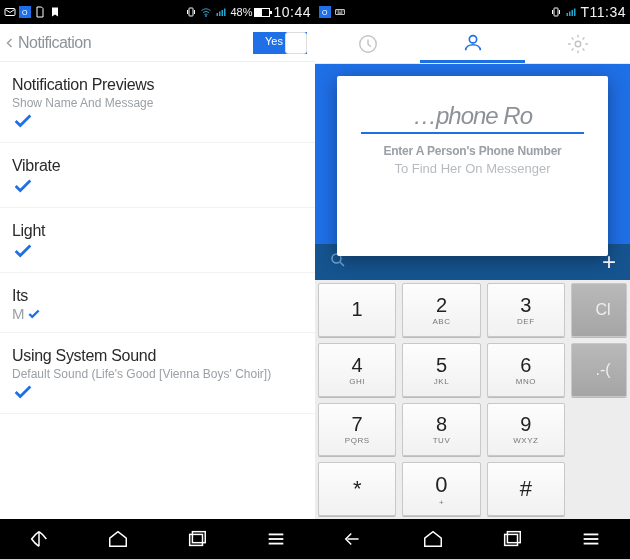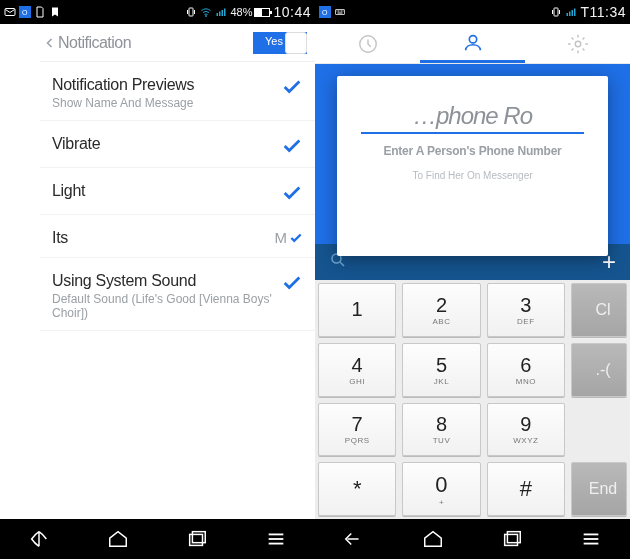--- a/index.html
+++ b/index.html
@@ -12,48 +12,48 @@
   .status .left, .status .right { display:flex; align-items:center; gap:3px; }
   .ic { width:12px; height:12px; display:inline-block; }
   .ic svg { width:100%; height:100%; }
   .battery { display:flex; align-items:center; gap:2px; }
   .batbox { width:16px; height:9px; border:1px solid #fff; position:relative; }
   .batbox::after { content:''; position:absolute; right:-3px; top:2px; width:2px; height:3px; background:#fff; }
   .batfill { position:absolute; left:0; top:0; bottom:0; background:#fff; }
   .clock { font-size:14px; letter-spacing:0.5px; font-weight:300;}
 
   
-  .left-content { flex:1; background:#fff; overflow:hidden;margin-left:40px; }
+  .left-content { flex:1; background:#fff; overflow:hidden; }
   .hdr { height:38px; display:flex; align-items:center; justify-content:space-between; padding:0 8px 0 4px; border-bottom:1px solid #eee; }
   .back { display:flex; align-items:center; color:#9aa0a6; font-size:15px; }
   .back svg { width:12px; height:16px; margin-right:2px;}
   .hdr-title { color:#8d9298; font-size:16px; letter-spacing:-0.5px; }
   .toggle { width:54px; height:22px; border-radius:0; background:#1f6fe6; position:relative; color:#fff; }
   .toggle .knob{ position:absolute; right:0; top:0; width:22px; height:22px; background:#fff; border:1px solid #ddd; border-radius:3px;}
   .toggle .yes{ position:absolute; right:24px; top:3px; font-size:11px; color:#fff;}
-  .setting { padding:14px 12px 10px 12px; border-bottom:1px solid #f2f2f2; display:flex; align-items:flex-start; justify-content:space-between; }
+  .setting { padding:14px 12px 10px 12px; border-bottom:1px solid #f2f2f2; display:flex; align-items:flex-start; justify-content:space-between;flex-direction:column; }
   .setting .txt { flex:1; }
   .st-title { font-size:16px; color:#2a2a2a; letter-spacing:-0.3px; }
   .st-sub { font-size:12px; color:#9aa0a6; margin-top:2px; }
   .cb { width:22px; height:22px; flex-shrink:0; }
   .cb svg { width:100%; height:100%; }
   .itsrow { display:flex; align-items:center; }
   .itsrow .mtxt{color:#9aa0a6;font-size:15px; margin-right:2px;}
 
   
   .right-content { flex:1; display:flex; flex-direction:column; background:#f5f5f5; position:relative; }
   .tabbar { height:40px; background:#fff; display:flex; align-items:stretch; border-bottom:1px solid #eaeaea;}
   .tab { flex:1; display:flex; align-items:center; justify-content:center; color:#b3b3b3; }
   .tab svg{width:22px;height:22px;}
   .tab.active { border-bottom:3px solid #1f6fe6; color:#1f6fe6;}
   .underblue { background:#1f6fe6; height:180px; position:relative; }
   .card { position:absolute; left:22px; right:22px; top:12px; height:180px; background:#fff; border-radius:2px; box-shadow:0 4px 18px rgba(0,0,0,0.35); padding:26px 24px 10px 24px; text-align:center; }
   .inputline { border-bottom:2px solid #1f6fe6; color:#8d9298; font-size:24px; font-style:italic; letter-spacing:-1px; padding-bottom:2px; }
   .hint1 { color:#9aa0a6; font-size:12px; margin-top:10px; letter-spacing:-0.2px;font-weight:bold;}
-  .hint2 { color:#b7bbc0; font-size:10px; margin-top:12px;}
+  .hint2 { color:#b7bbc0; font-size:13px; margin-top:3px;}
   .addbar { position:absolute; left:22px; right:22px; top:196px; height:24px; text-align:center; color:#fff; font-size:16px; }
   .addbar span{ background:rgba(255,255,255,0.25); padding:1px 4px;}
   .searchbar { background:#15548f; height:36px; display:flex; align-items:center; justify-content:space-between; padding:0 14px; margin-top:0; }
   .searchbar svg{ width:18px; height:18px; stroke:#6fa7d6;}
   .plus{ color:#fff; font-size:24px; font-weight:300;}
 
   
   .keypad { flex:1; background:#ededed; display:grid; grid-template-columns:repeat(3,1fr) 62px; grid-template-rows:repeat(4,1fr); }
   .key { margin:3px; border:1px solid #c8c8c8; border-radius:2px; background:linear-gradient(#fdfdfd,#f1f1f1); display:flex; flex-direction:column; align-items:center; justify-content:center; box-shadow:0 1px 0 #bbb;}
   .key .d { font-size:20px; color:#222; font-weight:500;}
@@ -335,23 +335,20 @@
         <div class="key R4C1">
             <span class="d">*</span>
           </div>
         <div class="key R4C2">
             <span class="d">0</span>
             <span class="l">+</span>
           </div>
         <div class="key R4C3">
             <span class="d">#</span>
           </div>
-        <div class="key dark">
-            <span class="d">End</span>
-          </div>
       </div>
     </div>
 
     <div class="navbar">
       <span class="navbtn">
           <svg viewBox="0 0 24 24" fill="none" stroke="#fff" stroke-width="1.6">
             <path d="M17 12H5M9 6l-6 6 6 6"></path>
           </svg>
         </span>
       <span class="navbtn">

